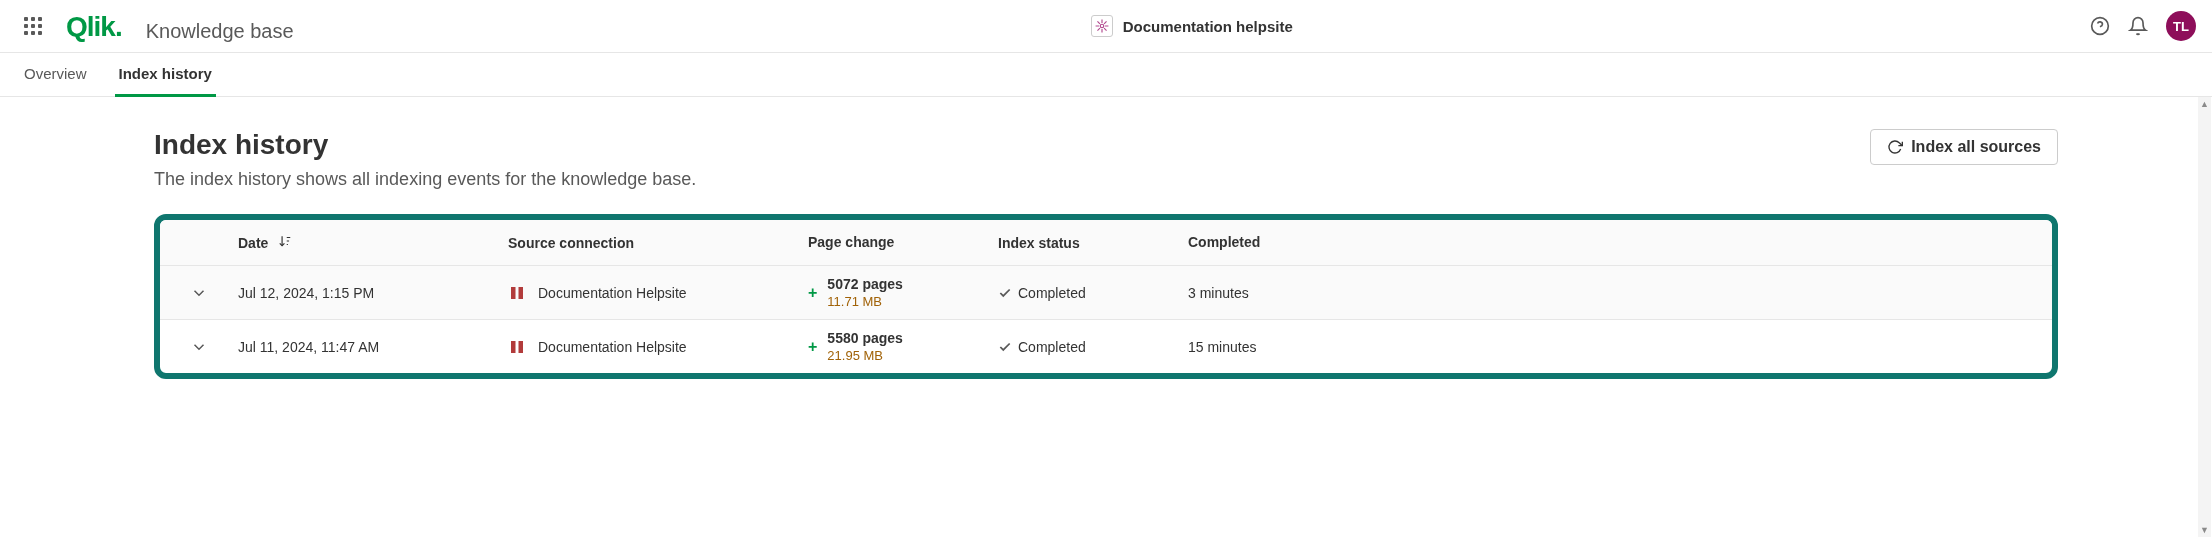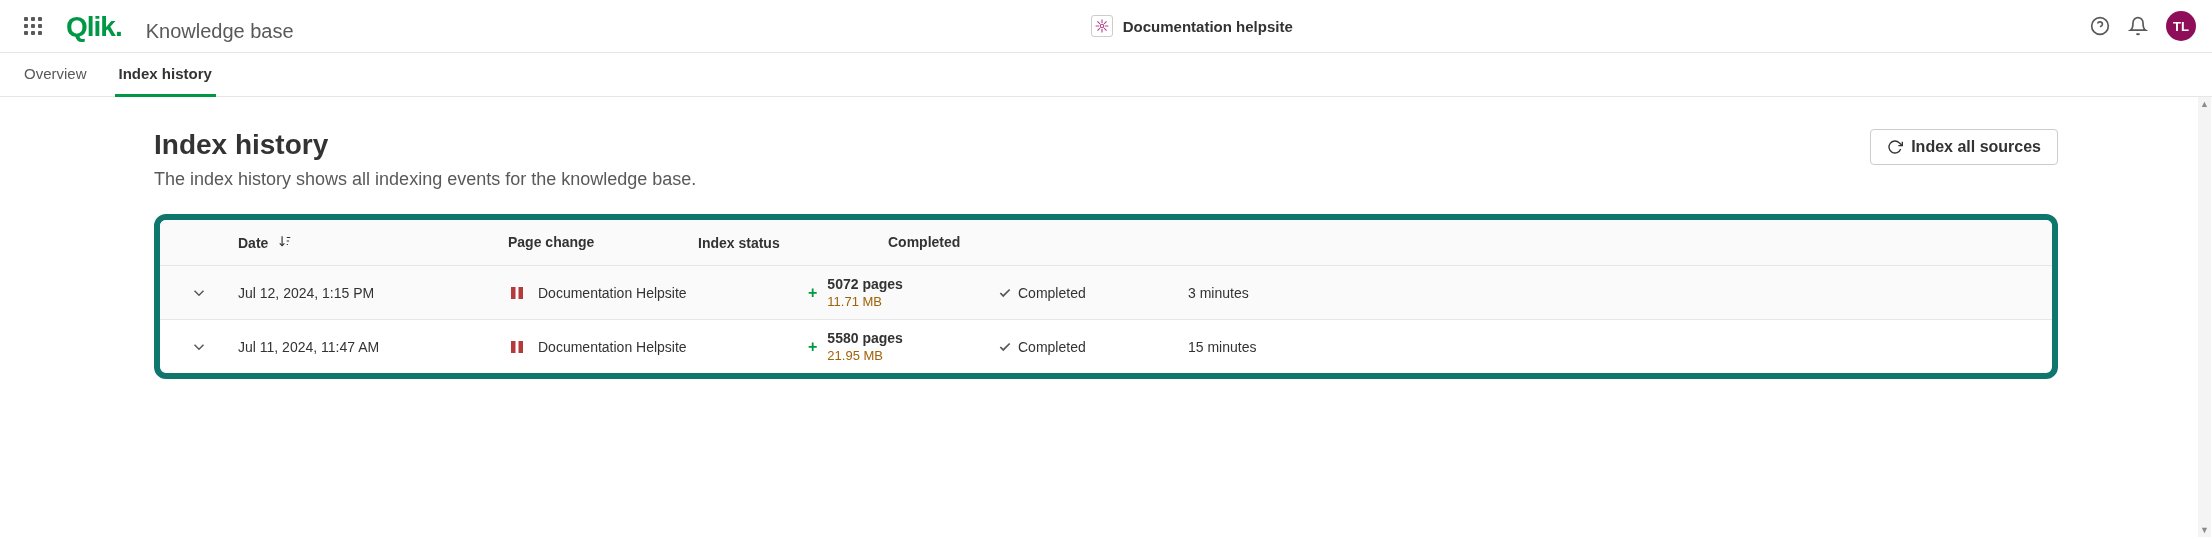--- a/index.html
+++ b/index.html
@@ -302,20 +302,21 @@
         <span class="sort-icon">
           <svg width="14" height="14" viewBox="0 0 24 24" fill="none" stroke="currentColor" stroke-width="2">
             <path d="M7 4v16"></path>
             <path d="M3 16l4 4 4-4"></path>
             <line x1="15" y1="6" x2="21" y2="6"></line>
             <line x1="15" y1="12" x2="19" y2="12"></line>
             <line x1="15" y1="18" x2="17" y2="18"></line>
           </svg>
         </span>
       </div>
+      <div class="col-source">Source connection</div>
       <div class="col-page">Page change</div>
       <div class="col-status">Index status</div>
       <div class="col-duration">Completed</div>
     </div>
 
     <div class="tbody">
 
       <div class="row">
         <div class="col-expand">
           <svg class="chevron" viewBox="0 0 24 24" fill="none" stroke="currentColor" stroke-width="2">

